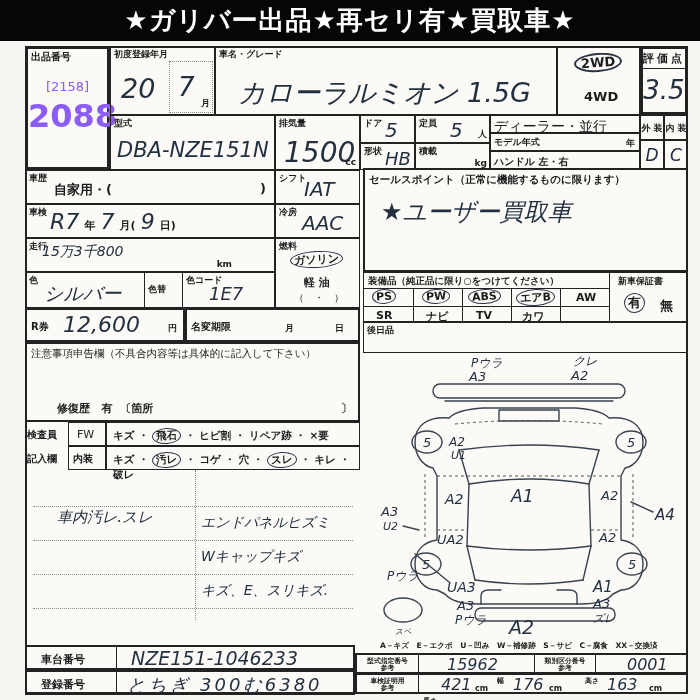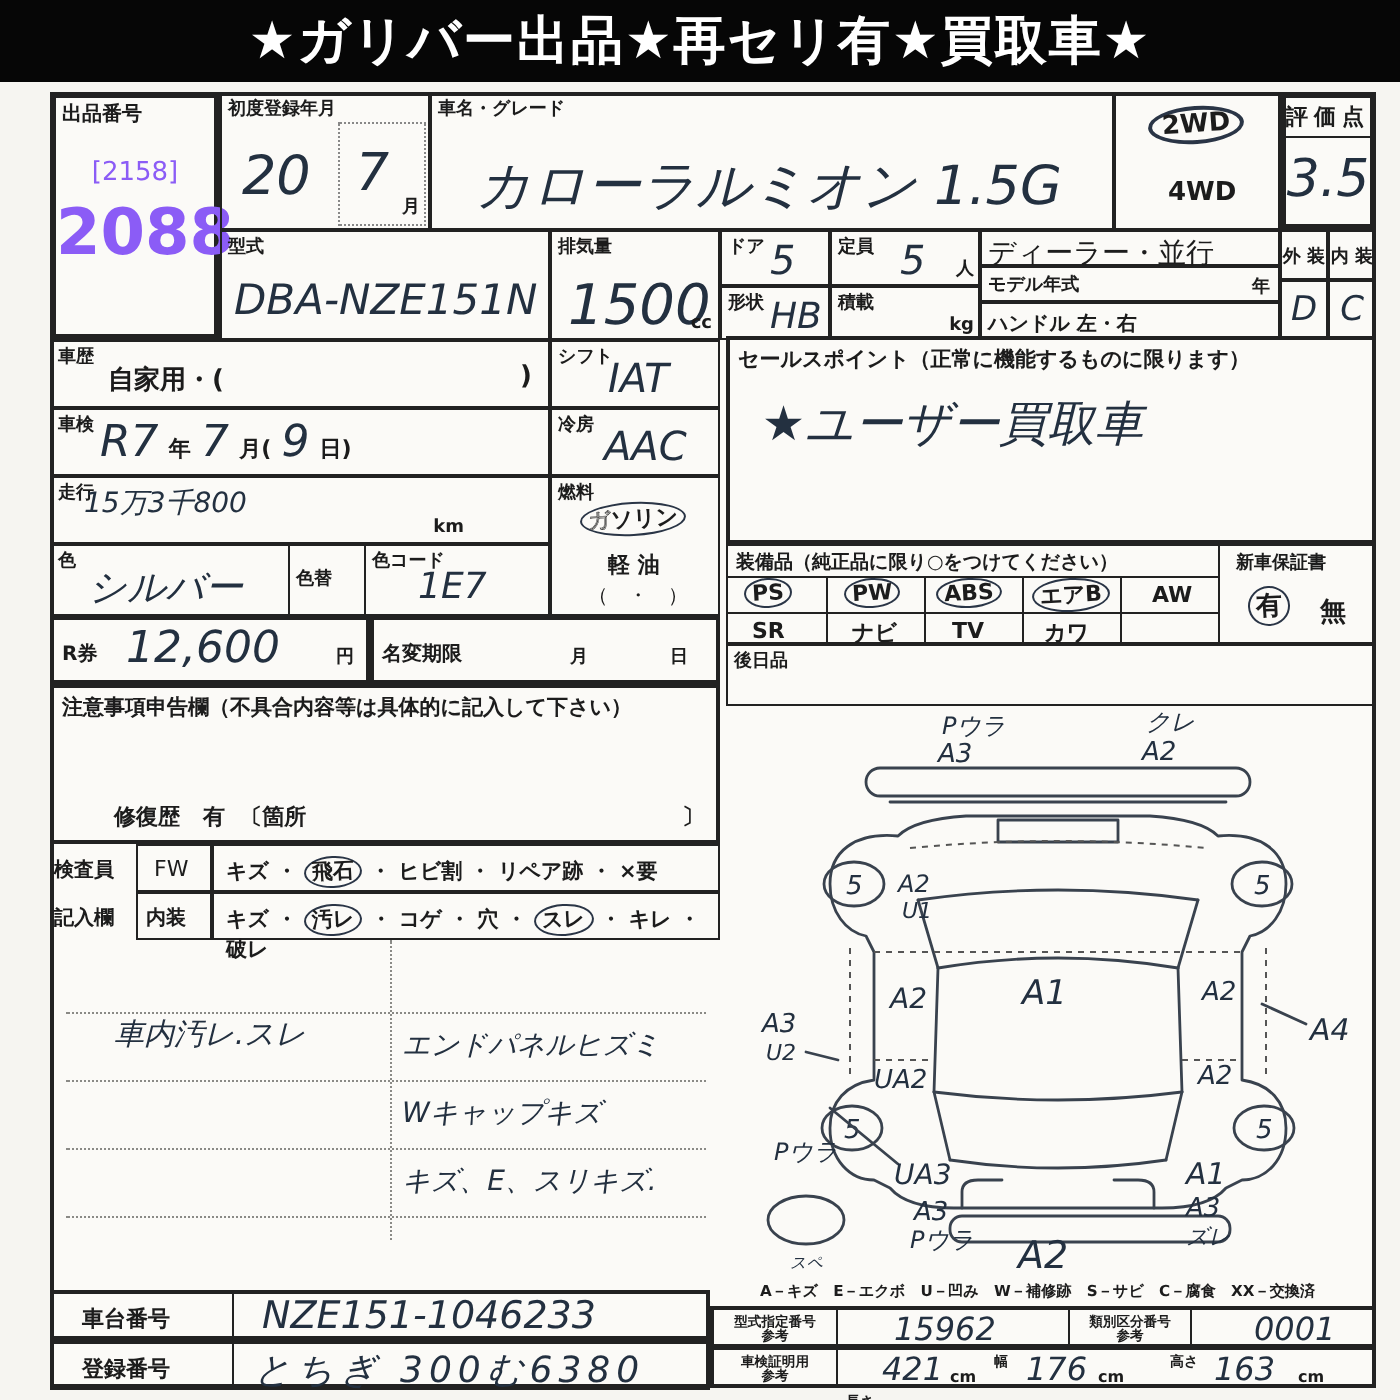--- a/index.html
+++ b/index.html
@@ -174,21 +174,21 @@
     <span class="abs hw" style="left:36px;top:2px;font-size:22px;">12,600</span>
     <span class="abs unit" style="right:6px;top:12px;">円</span>
   </div>
   <div class="cell b2" style="left:185px;top:308px;width:175px;height:34px;">
     <span class="abs lbm" style="left:4px;top:10px;">名変期限</span>
     <span class="abs unit" style="right:64px;top:12px;">月</span>
     <span class="abs unit" style="right:14px;top:12px;">日</span>
   </div>
 
   <div class="cell b2" style="left:25px;top:342px;width:335px;height:80px;">
-    <span class="abs" style="left:4px;top:3px;font-size:10.5px;font-weight:bold;">注意事項申告欄（不具合内容等は具体的に記入して下さい）</span>
+    <span class="abs" style="left:4px;top:3px;font-size:10.5px;font-weight:normal;">注意事項申告欄（不具合内容等は具体的に記入して下さい）</span>
     <span class="abs" style="left:30px;bottom:4px;font-size:11px;font-weight:bold;">
       <span>修復歴</span>&nbsp;&nbsp;&nbsp;<span>有</span>&nbsp;&nbsp;<span>〔箇所</span>
     </span>
     <span class="abs" style="right:6px;bottom:4px;font-size:11px;font-weight:bold;">〕</span>
   </div>
 
   <div class="cell" style="left:25px;top:422px;width:43px;height:24px;border:none;">
     <span class="abs" style="left:2px;top:6px;font-size:10px;font-weight:bold;">検査員</span>
   </div>
   <div class="cell" style="left:25px;top:446px;width:43px;height:24px;border:none;">

